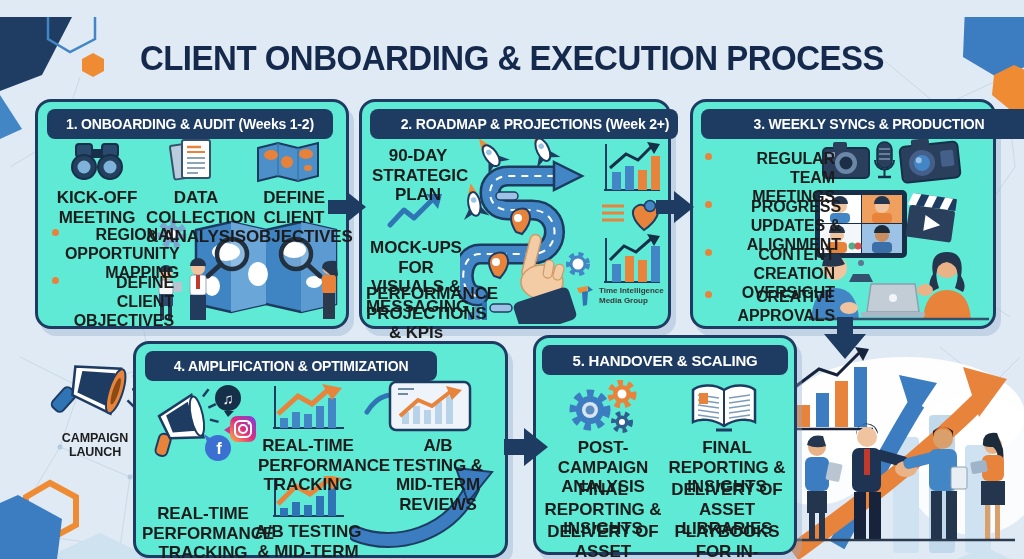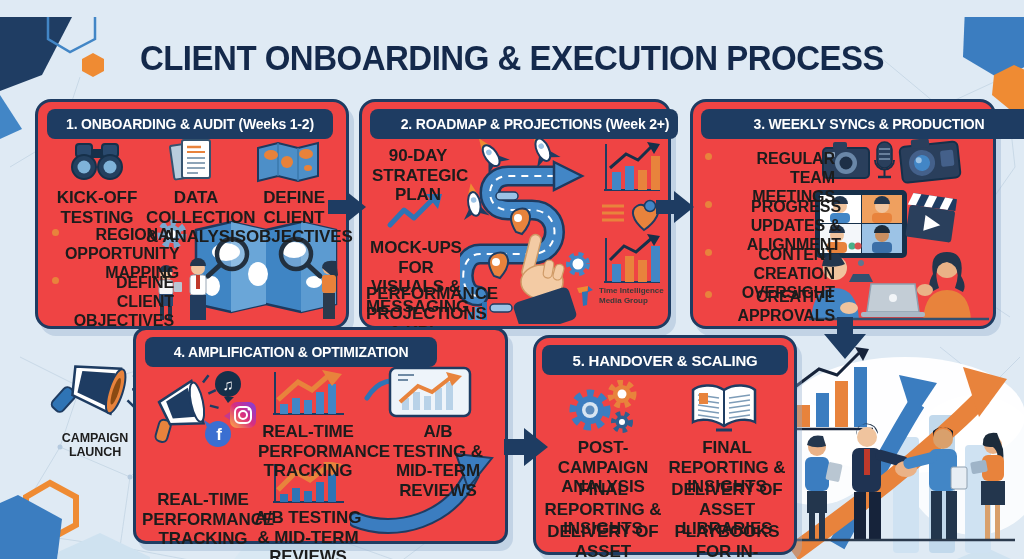--- a/index.html
+++ b/index.html
@@ -17,21 +17,21 @@
 
   
   .title{
     position:absolute;left:0;right:0;top:22px;text-align:center;z-index:2;
     font-size:33px;font-weight:800;color:#14294b;letter-spacing:-.5px;
     transform:scaleY(1.06);
   }
 
   
   .box{
-    position:absolute;background:#ef4444;border:3px solid #1e3c62;border-radius:16px;
+    position:absolute;background:#5eead4;border:3px solid #1e3c62;border-radius:16px;
     box-shadow:5px 7px 0 rgba(148,174,205,.38);z-index:2;text-decoration:underline;
   }
   .band{
     position:absolute;background:#1e3c62;color:#ffffff;border-radius:8px;
     display:flex;align-items:center;justify-content:center;
     font-weight:bold;font-size:14px;white-space:nowrap;letter-spacing:-.2px;
     height:30px;top:7px;z-index:3;
   }
   .band.big{font-size:15px;}
   .lbl{
@@ -124,21 +124,21 @@
     <svg class="abs" style="left:218px;top:38px;" width="64" height="44" viewBox="0 0 64 44">
       <polygon points="2,8 22,3 42,8 62,3 62,36 42,41 22,36 2,41" fill="#4d8fc8" stroke="#1d3a5f" stroke-width="2"></polygon>
       <line x1="22" y1="3" x2="22" y2="36" stroke="#3a78ad" stroke-width="1.5"></line>
       <line x1="42" y1="8" x2="42" y2="41" stroke="#3a78ad" stroke-width="1.5"></line>
       <ellipse cx="15" cy="15" rx="7" ry="5" fill="#e8823a"></ellipse>
       <ellipse cx="31" cy="22" rx="6" ry="6" fill="#e8823a"></ellipse>
       <ellipse cx="50" cy="14" rx="7" ry="5" fill="#e8823a"></ellipse>
       <ellipse cx="52" cy="28" rx="4" ry="3" fill="#e8823a"></ellipse>
     </svg>
 
-    <div class="lbl" style="left:10px;top:86px;width:98px;">KICK-OFF TESTING</div>
+    <div class="lbl" style="left:10px;top:86px;width:98px;">KICK-OFF MEETING</div>
     <div class="lbl" style="left:108px;top:86px;width:100px;">DATA COLLECTION &amp; ANALYSIS</div>
     <div class="lbl" style="left:208px;top:86px;width:96px;">DEFINE CLIENT OBJECTIVES</div>
 
     <div class="bul" style="left:14px;top:124px;width:122px;">
       <span class="dot"></span>
       <span class="btx">REGIONAL OPPORTUNITY MAPPING</span>
     </div>
     <div class="bul" style="left:14px;top:172px;width:122px;">
       <span class="dot"></span>
       <span class="btx">DEFINE CLIENT OBJECTIVES</span>
@@ -419,21 +419,21 @@
       <polygon points="30,18 62,10 64,44 32,40" fill="#1e3c62"></polygon>
       <ellipse cx="68" cy="27" rx="7" ry="23" fill="#e8833c" stroke="#1e3c62" stroke-width="2"></ellipse>
       <ellipse cx="68" cy="27" rx="3" ry="14" fill="#8a4a12"></ellipse>
       <line x1="80" y1="8" x2="88" y2="2" stroke="#1e3c62" stroke-width="2.5"></line>
       <line x1="83" y1="20" x2="92" y2="18" stroke="#1e3c62" stroke-width="2.5"></line>
       <line x1="82" y1="32" x2="90" y2="36" stroke="#1e3c62" stroke-width="2.5"></line>
     </g>
   </svg>
   <div class="lbl" style="left:36px;top:414px;width:118px;font-size:12.5px;z-index:2;">CAMPAIGN LAUNCH</div>
 
-  <div class="box" style="left:133px;top:310px;width:369px;height:211px;border-radius:13px;">
+  <div class="box" style="left:133px;top:324px;width:369px;height:211px;">
     <div class="band" style="left:9px;width:292px;">4. AMPLIFICATION &amp; OPTIMIZATION</div>
 
     <svg class="abs" style="left:10px;top:40px;" width="112" height="80" viewBox="0 0 112 80">
       <defs>
         <linearGradient id="igGrad" x1="0" y1="1" x2="1" y2="0">
           <stop offset="0" stop-color="#feae45"></stop>
             <stop offset="0.5" stop-color="#d92e7f"></stop>
             <stop offset="1" stop-color="#7b3fe0"></stop>
         </linearGradient>
       </defs>

